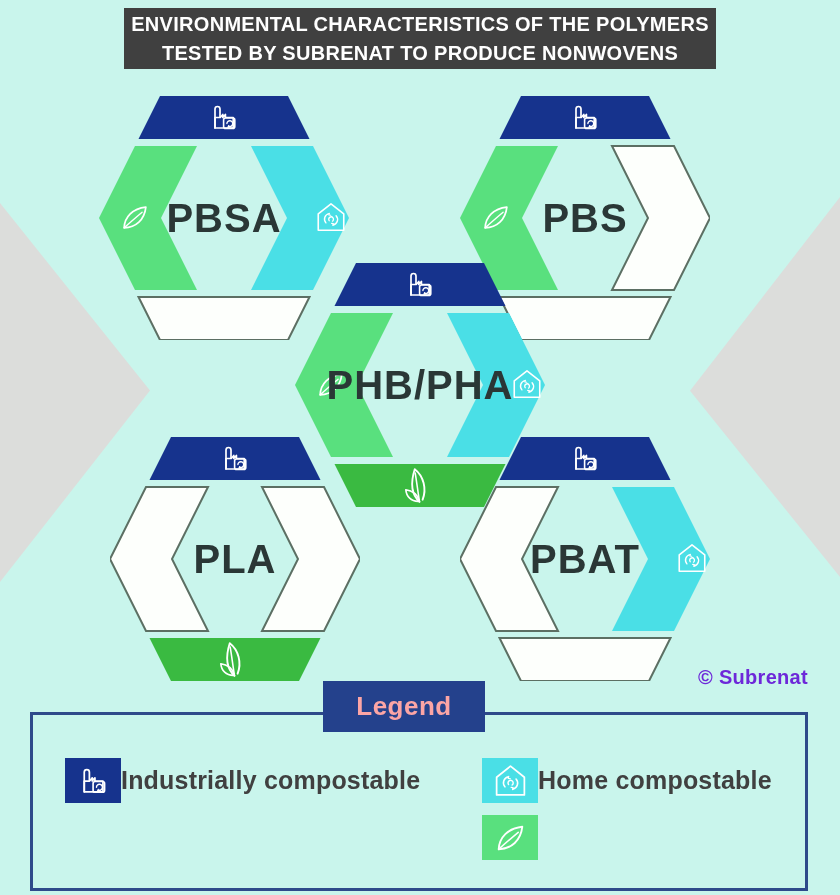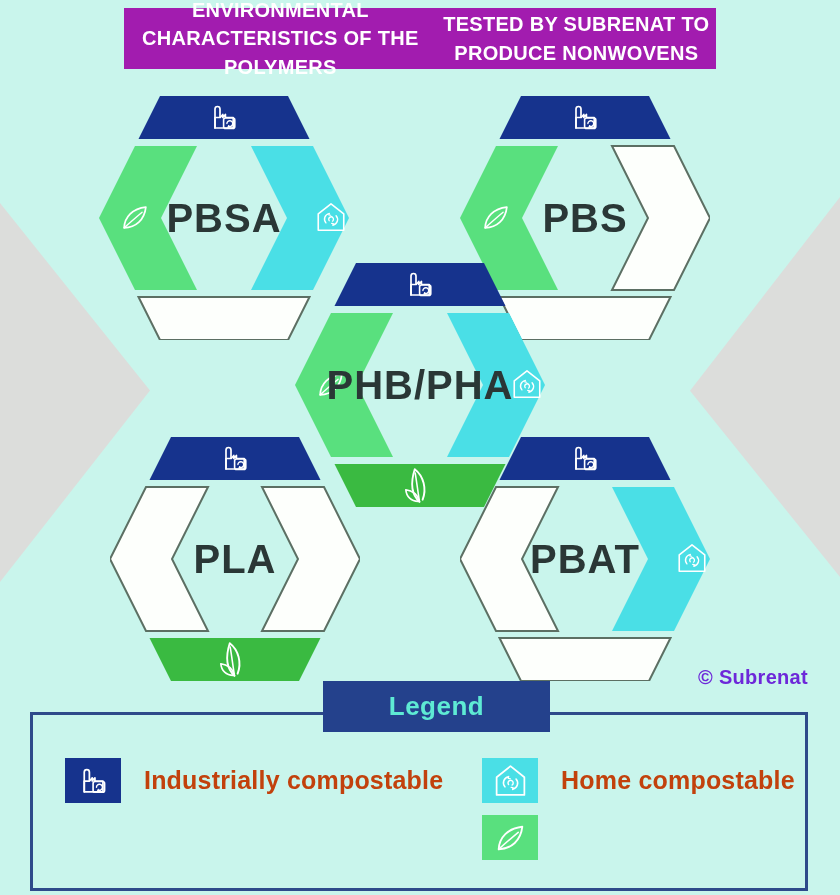--- a/index.html
+++ b/index.html
@@ -7,21 +7,21 @@
     width:840px;height:895px;position:relative;overflow:hidden;
     background:#c9f5ec;
     font-family:"Liberation Sans", sans-serif;
   }
   .backdrop{position:absolute;background:#dcdddb;}
   .tri-left{left:0;top:203px;width:150px;height:379px;clip-path:polygon(0 0,100% 49.5%,0 100%);}
   .tri-right{left:690px;top:197px;width:150px;height:380px;clip-path:polygon(100% 0,0 51%,100% 100%);}
 
   .title-banner{
     position:absolute;left:124px;top:8px;width:592px;height:61px;
-    background:#a21caf;color:#ffffff;display:flex;flex-direction:row;
+    background:#404040;color:#ffffff;display:flex;flex-direction:column;
     align-items:center;justify-content:center;text-align:center;
     font-weight:bold;font-size:20px;line-height:1.42;letter-spacing:0.3px;
   }
 
   .hex{position:absolute;width:250px;height:176px;}
   #hex-0{left:99px;top:96px;}
   #hex-1{left:460px;top:96px;}
   #hex-2{left:295px;top:263px;text-align:right;}
   #hex-3{left:110px;top:437px;}
   #hex-4{left:460px;top:437px;}
@@ -30,29 +30,29 @@
   .copyright{
     position:absolute;right:32px;top:666px;
     font-size:20px;font-weight:600;color:#6d28d9;letter-spacing:0.3px;
   }
 
   .legend-box{
     position:absolute;left:30px;top:712px;width:772px;height:173px;
     border:3px solid #2e4a8a;background:transparent;
   }
   .legend-title{
-    position:absolute;left:323px;top:681px;width:227px;height:51px;
-    background:#24418c;color:#5eead4;display:flex;align-items:center;justify-content:center;
+    position:absolute;left:323px;top:681px;width:162px;height:51px;
+    background:#24418c;color:#fca5a5;display:flex;align-items:center;justify-content:center;
     font-size:26px;font-weight:600;letter-spacing:0.5px;z-index:2;
   }
   .legend-item{position:absolute;display:flex;align-items:center;}
   .legend-swatch{width:56px;height:45px;display:block;}
   .legend-swatch svg{display:block;width:56px;height:45px;}
   .legend-label{
-    margin-left:23px;font-size:25px;font-weight:600;color:#c2410c;letter-spacing:0.2px;
+    font-size:25px;font-weight:600;color:#404040;letter-spacing:0.2px;
     white-space:nowrap;
   }
   #li-0{left:32px;top:43px;}
   #li-1{left:449px;top:43px;}
   #li-2{left:32px;top:100px;}
   #li-3{left:449px;top:100px;}
 
   
   #icon-defs{position:absolute;width:0;height:0;overflow:hidden;}
 </style>

